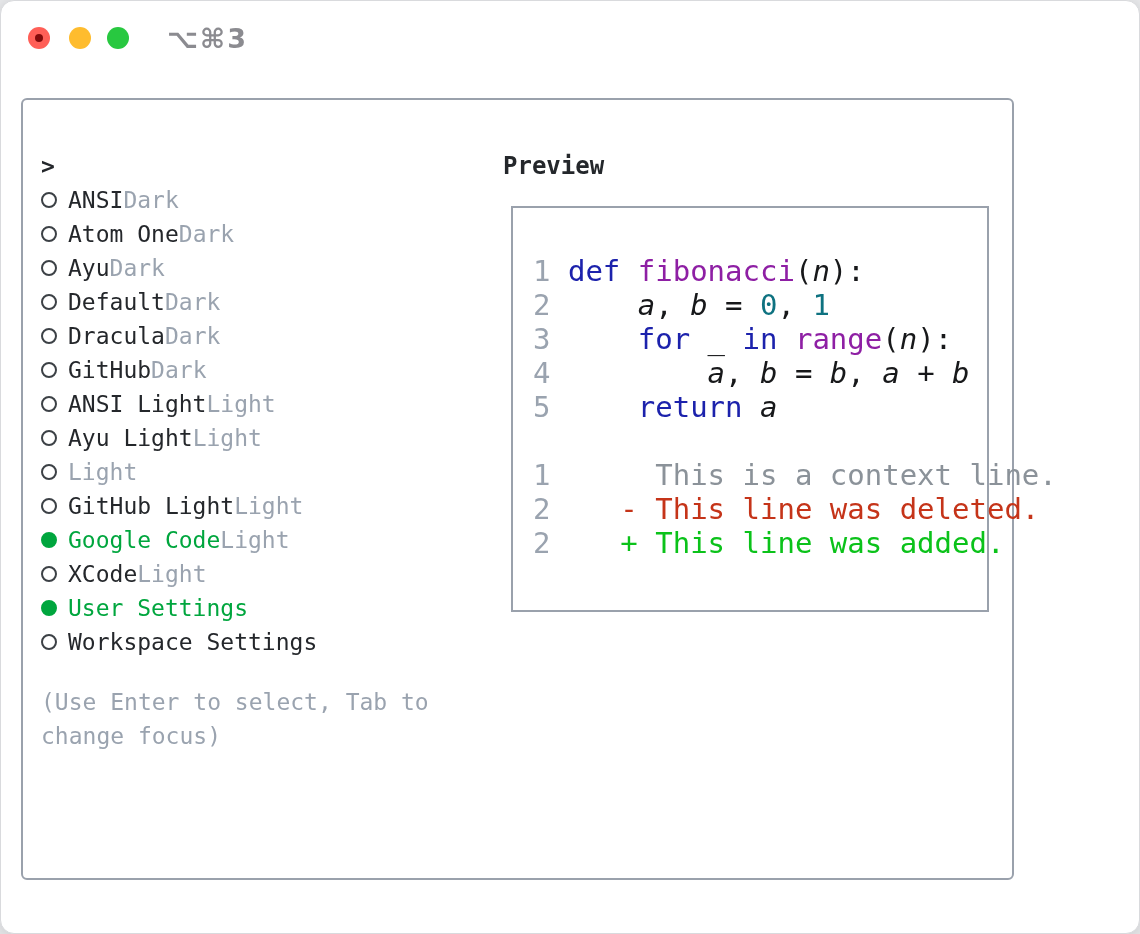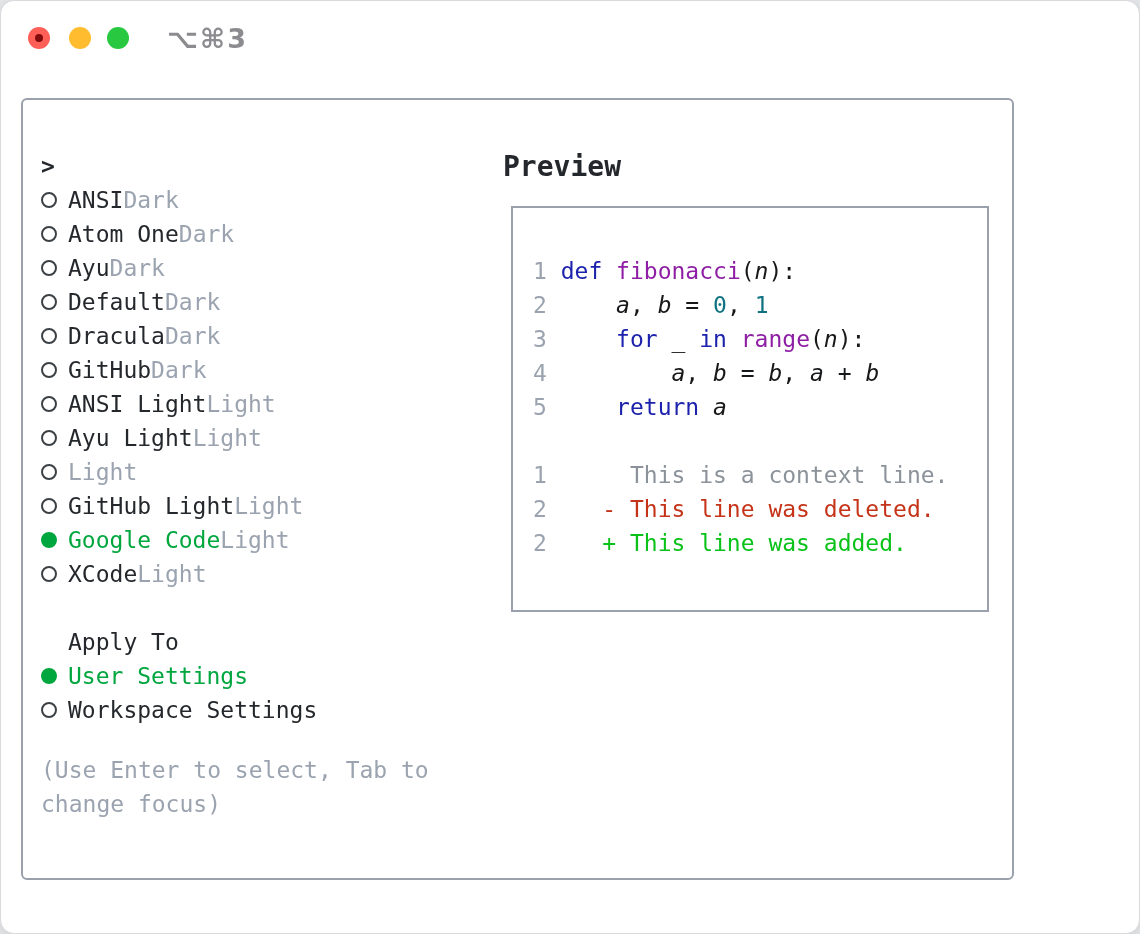--- a/index.html
+++ b/index.html
@@ -51,30 +51,30 @@
   .label.selected{color:var(--accent-green,#00a63e);}
   .variant{color:var(--text-muted,#9aa3af);}
   .apply-hdr{margin-top:34px;}
   .footer{
     margin-top:26px;width:435px;line-height:34px;
     color:var(--text-muted,#9aa3af);white-space:normal;
   }
   
   .preview-title{
     position:absolute;left:480px;top:49px;height:34px;display:flex;align-items:center;
-    font-size:28px;font-weight:700;color:var(--text-primary,#24272b);
+    font-size:24px;font-weight:700;color:var(--text-primary,#24272b);
   }
   .preview-box{
     position:absolute;left:488px;top:106px;width:478px;height:406px;
     border:2px solid var(--border,#9aa1ac);box-sizing:border-box;background:#fff;
   }
   .code{
     margin:0;padding:46px 0 0 20px;
     font-family:"DejaVu Sans Mono", monospace;
-    font-size:23px;line-height:34px;white-space:pre;
+    font-size:29px;line-height:34px;white-space:pre;
   }
   .cl{height:34px;}
   .lnum{color:var(--gutter,#9aa3af);}
   .tok-kw{color:var(--code-keyword,#1c22ac);}
   .tok-fn{color:var(--code-function,#8e1fa4);}
   .tok-num{color:var(--code-number,#0e7280);}
   .tok-id{color:var(--code-plain,#17181a);font-style:italic;}
   .tok-pl{color:var(--code-plain,#17181a);}
   .diff-context{color:var(--diff-context,#8b9299);}
   .diff-deleted{color:var(--diff-deleted,#c53419);text-align:center;}
@@ -109,24 +109,20 @@
           <div class="row"><span class="marker"><span class="radio"></span></span><span class="label">Dracula</span> <span class="variant">Dark</span></div>
           <div class="row"><span class="marker"><span class="radio"></span></span><span class="label">GitHub</span> <span class="variant">Dark</span></div>
           <div class="row"><span class="marker"><span class="radio"></span></span><span class="label">ANSI Light</span> <span class="variant">Light</span></div>
           <div class="row"><span class="marker"><span class="radio"></span></span><span class="label">Ayu Light</span> <span class="variant">Light</span></div>
           <div class="row"><span class="marker"><span class="radio"></span></span> <span class="variant">Light</span></div>
           <div class="row"><span class="marker"><span class="radio"></span></span><span class="label">GitHub Light</span> <span class="variant">Light</span></div>
           <div class="row"><span class="marker"><span class="radio sel"></span></span><span class="label selected">Google Code</span> <span class="variant">Light</span></div>
           <div class="row"><span class="marker"><span class="radio"></span></span><span class="label">XCode</span> <span class="variant">Light</span></div>
         </div>
 
-      <div class="row apply-hdr">
-        <span class="marker"></span>
-        <span class="hdr2">Apply To</span>
-      </div>
 
       <div id="apply-items">
           <div class="row"><span class="marker"><span class="radio sel"></span></span><span class="label selected">User Settings</span></div>
           <div class="row"><span class="marker"><span class="radio"></span></span><span class="label">Workspace Settings</span></div>
         </div>
 
       <div class="footer">(Use Enter to select, Tab to change focus)</div>
     </div>
 
     <div class="preview-title">Preview</div>

